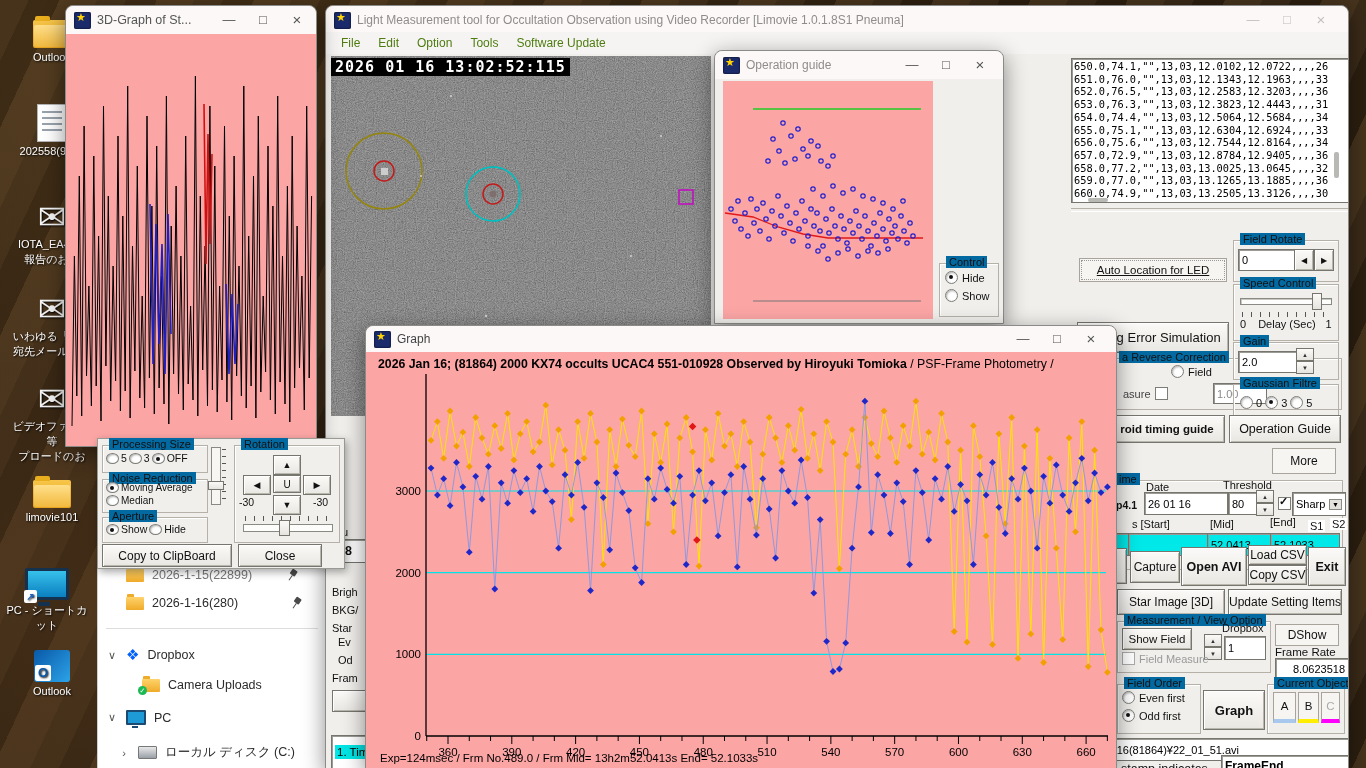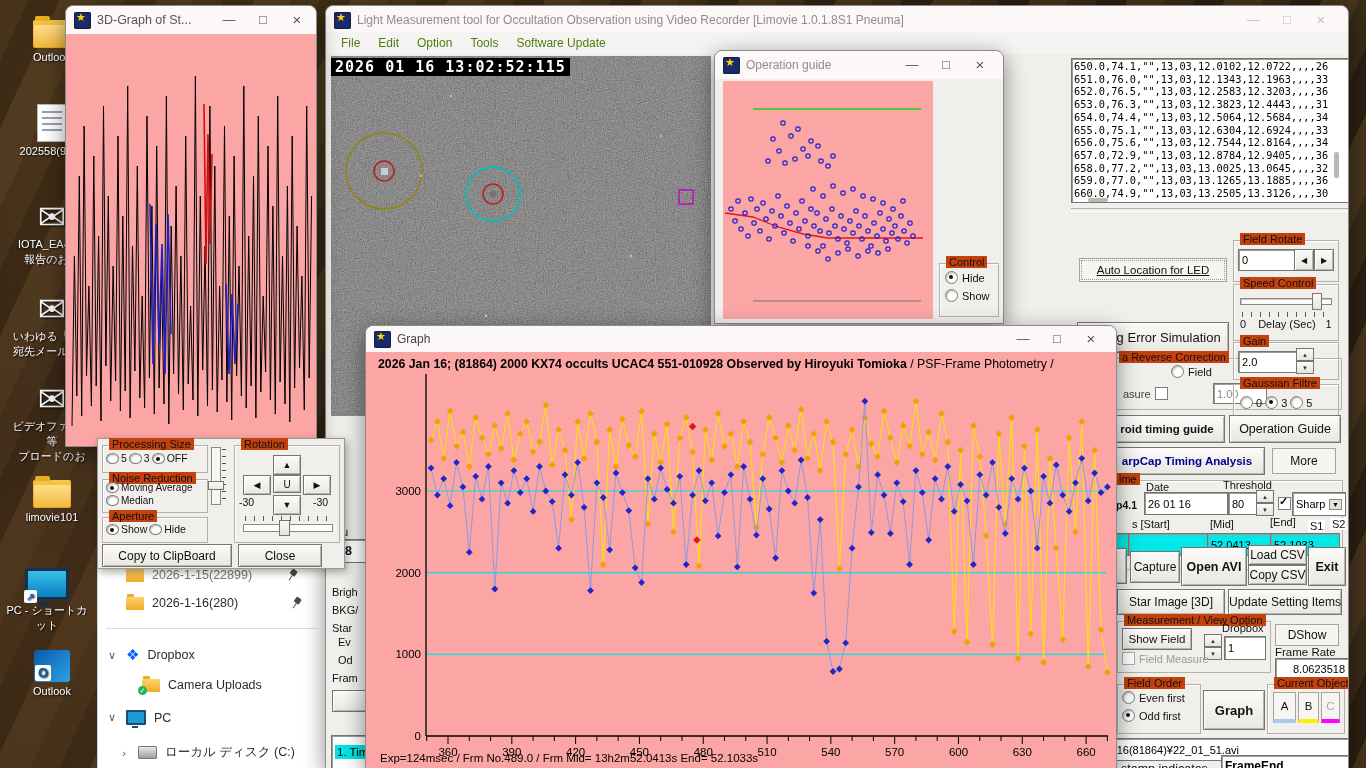--- a/index.html
+++ b/index.html
@@ -26,21 +26,21 @@
   .winbtns.pale .wb{color:#c3c0be}
   .client{position:absolute;left:0;right:0;top:28px;bottom:0;background:#f0efec;overflow:hidden}
   .white{background:#fca5a5}
   
   .btn{position:absolute;background:linear-gradient(#fbfaf8,#e9e7e2);border:1px solid #76766f;
        box-shadow:inset 1px 1px 0 #fff, inset -1px -1px 0 #b9b6ae;font-size:11.5px;color:#111;
        display:flex;align-items:center;justify-content:center;white-space:nowrap;overflow:hidden}
   .btn.bold{font-weight:bold}
   .btn.flat{background:#f6f5f2;border:1px solid #a8a49c;box-shadow:none}
   .gb{position:absolute;border:1px solid #b5b1a9;box-shadow:inset 1px 1px 0 #fff}
-  .gb>.lg{position:absolute;top:-8px;left:6px;background:#c2410c;padding:0 3px;font-size:11px;color:#111;white-space:nowrap}
+  .gb>.lg{position:absolute;top:-8px;left:6px;background:#0369a1;padding:0 3px;font-size:11px;color:#111;white-space:nowrap}
   .sunk{position:absolute;background:#fff;border:1px solid #76766f;
         box-shadow:inset 1px 1px 0 #9c9a94;font-size:11px;display:flex;align-items:center;padding:0 3px;white-space:nowrap;overflow:hidden}
   .cyanf{background:#00e8e8}
   .radio{width:11px;height:11px;border-radius:50%;background:#fff;border:1px solid #7d7d78;display:inline-block;
          box-shadow:inset 1px 1px 2px rgba(0,0,0,.3);position:relative;flex:0 0 11px}
   .radio.sel::after{content:"";position:absolute;left:3px;top:3px;width:4px;height:4px;border-radius:50%;background:#111}
   .cb{width:11px;height:11px;background:#fff;border:1px solid #7d7d78;display:inline-block;position:relative;flex:0 0 11px}
   .cb.on::after{content:"✓";position:absolute;left:0;top:-3px;font-size:11px;font-weight:bold;color:#111}
   .row{display:flex;align-items:flex-end;gap:4px;font-size:11px;color:#111;position:absolute;white-space:nowrap}
   .spin{position:absolute;display:flex;flex-direction:column}
@@ -299,21 +299,20 @@
           <span>0</span>
         <span class="radio sel"></span>
           <span>3</span>
         <span class="radio"></span>
           <span>5</span>
       </div>
     </div>
 
     <div class="btn bold" style="left:783px;top:383px;width:114px;height:26px">roid timing guide</div>
     <div class="btn" style="left:903px;top:383px;width:110px;height:26px;font-size:12.5px">Operation Guide</div>
-    <div class="btn bold" style="left:783px;top:415px;width:154px;height:26px;color:#000090">arpCap Timing Analysis</div>
     <div class="btn flat" style="left:946px;top:416px;width:62px;height:24px;font-size:12px">More</div>
 
     <div class="gb" style="left:783px;top:448px;width:232px;height:88px">
       <div class="lg">ime</div>
       <div class="row" style="left:36px;top:0px">
           <span>Date</span>
         </div>
       <div class="sunk" style="left:34px;top:11px;width:76px;height:21px">26 01 16</div>
       <div class="row" style="left:113px;top:-2px">
           <span>Threshold</span>

